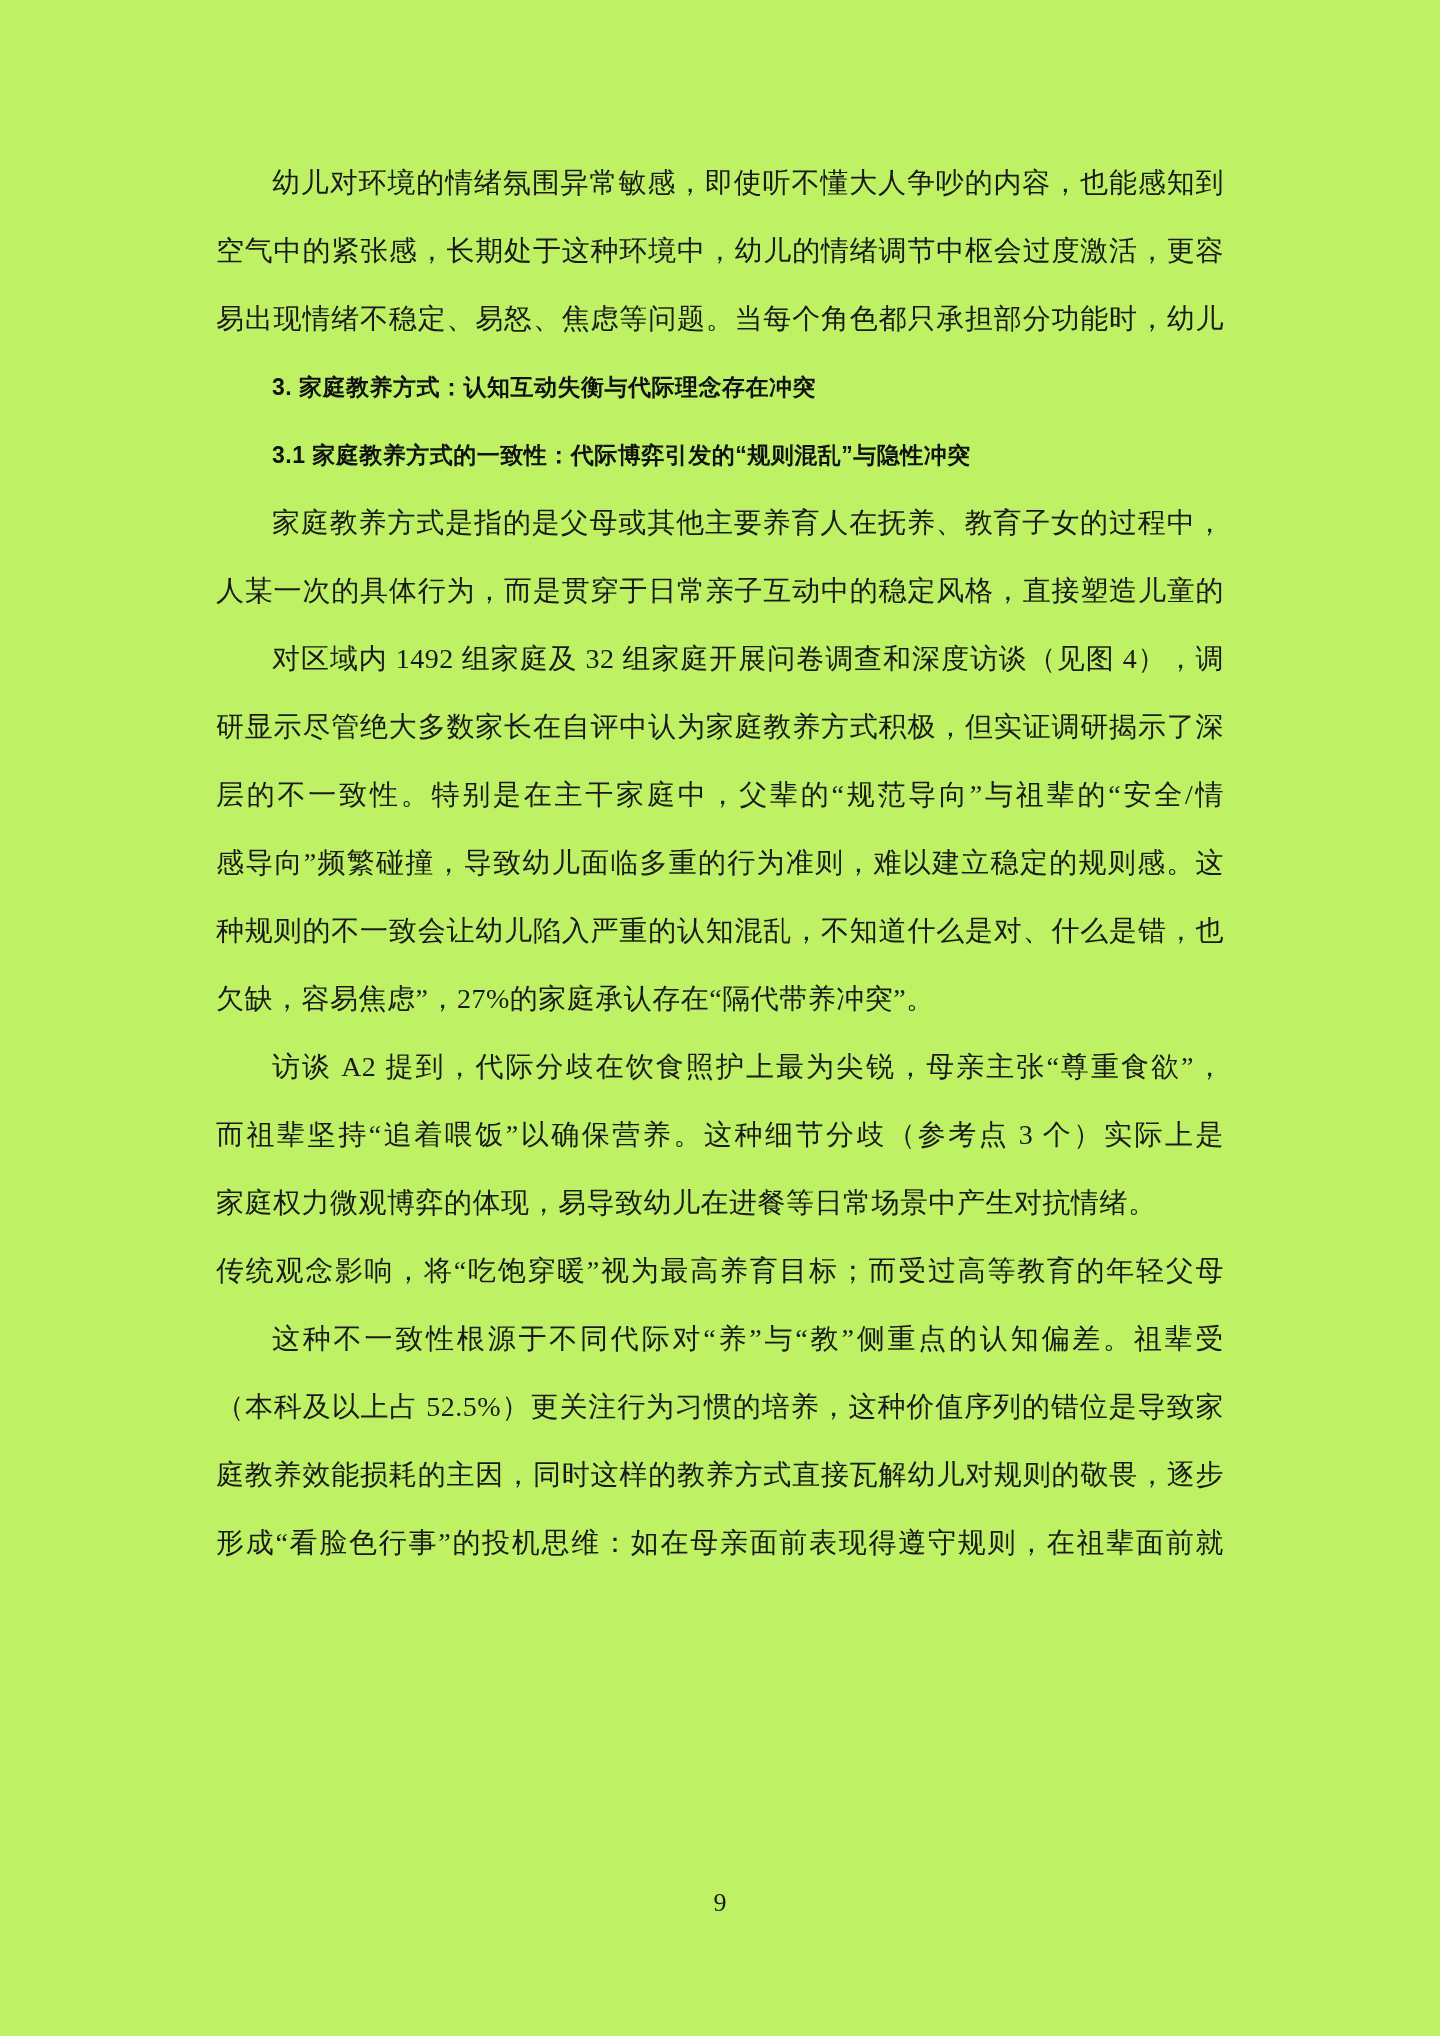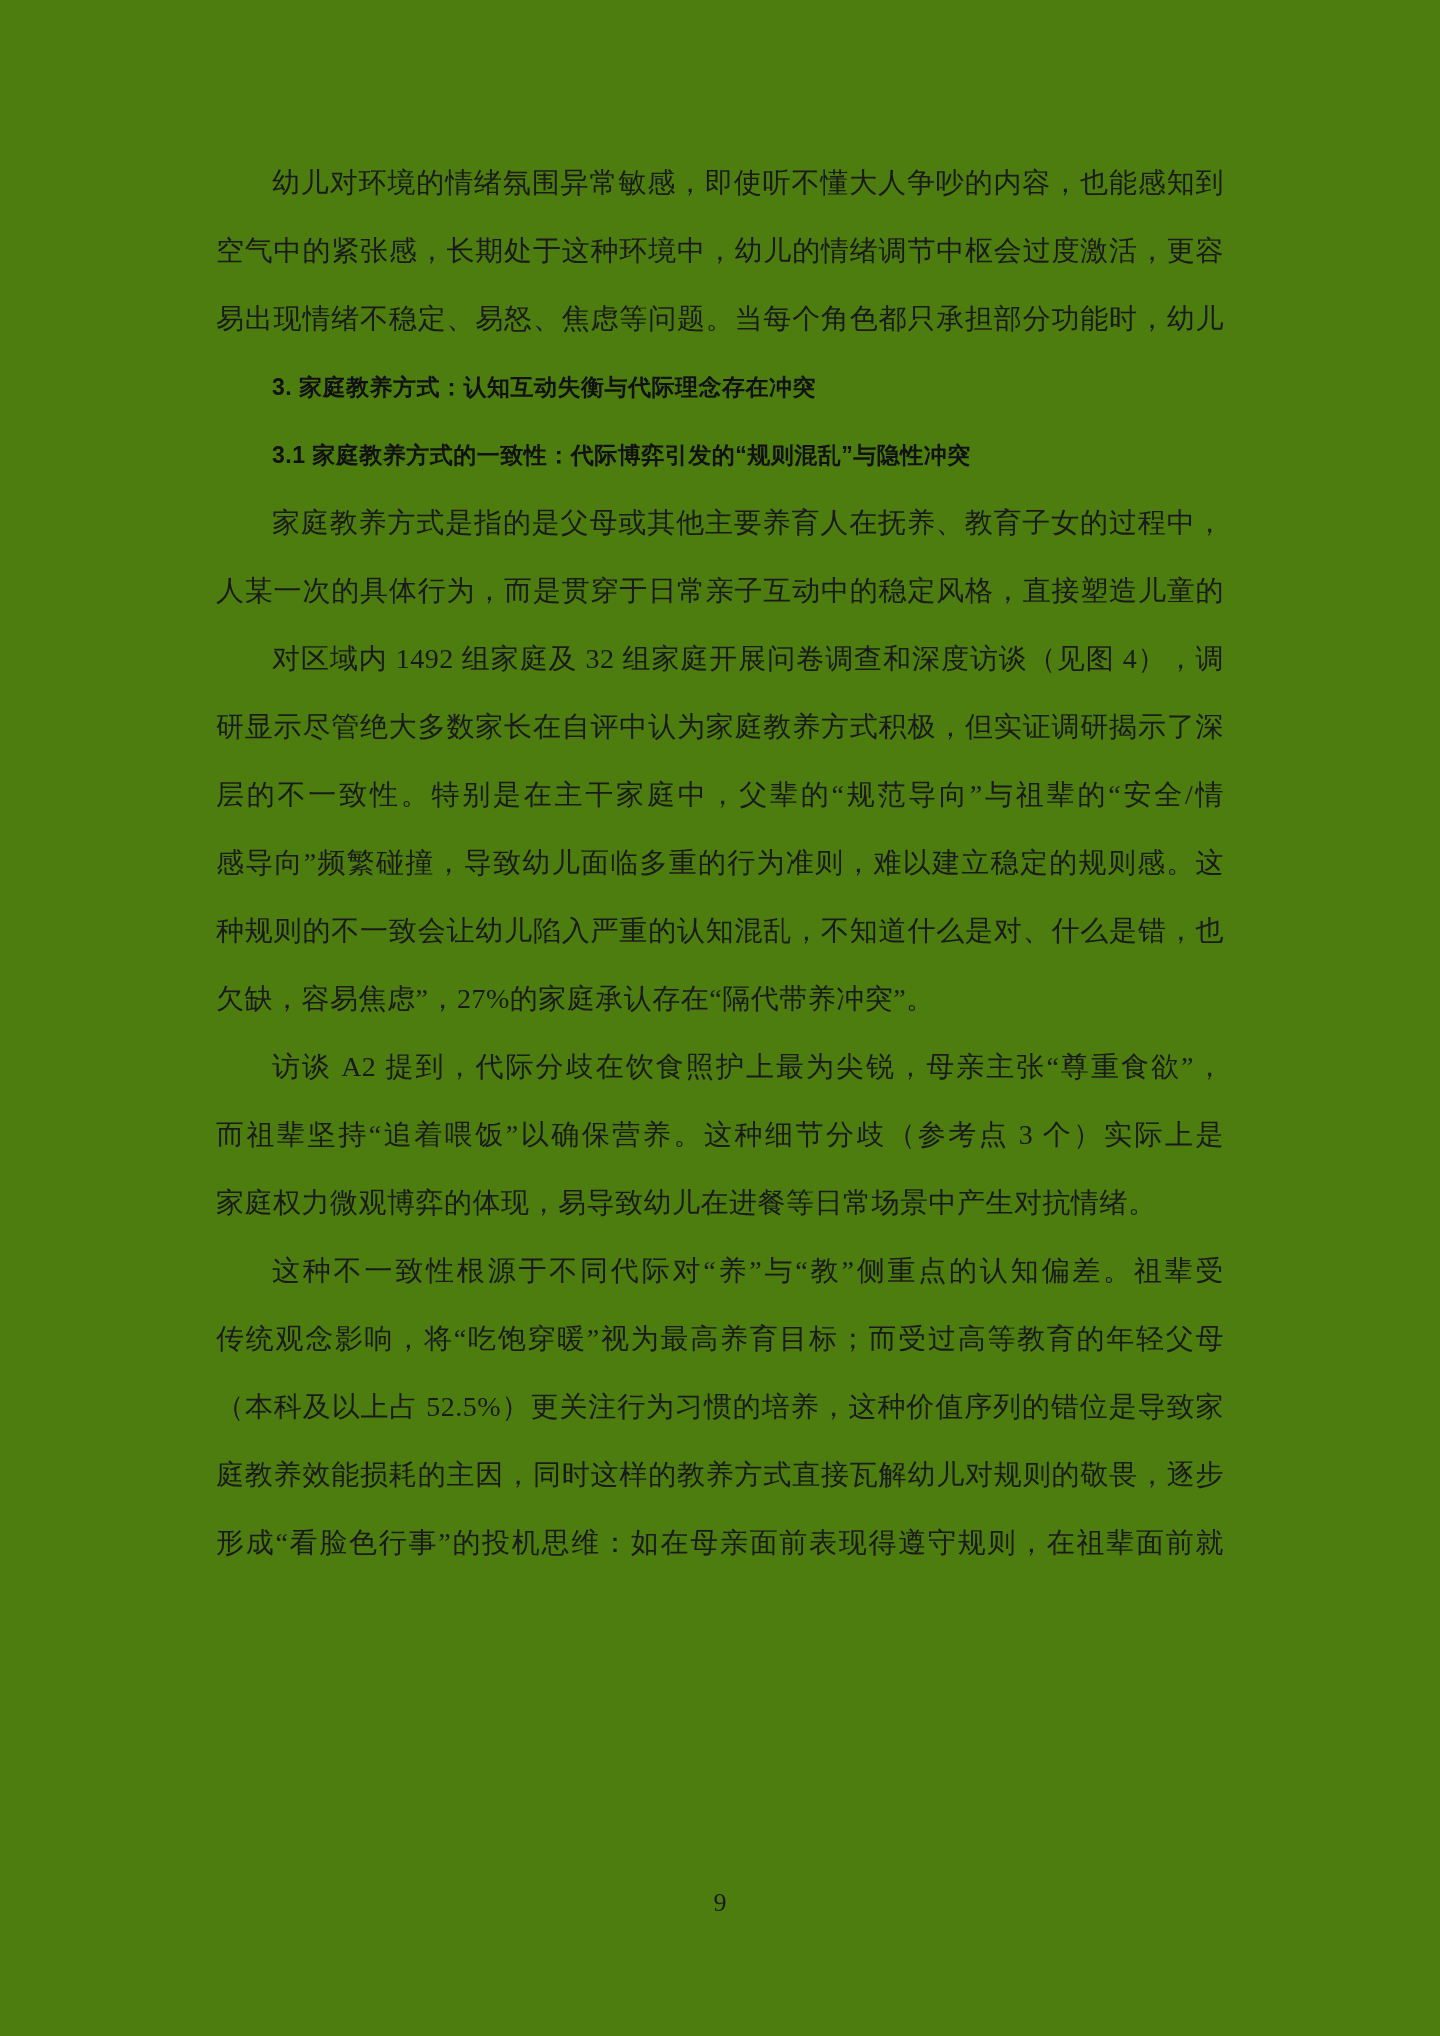--- a/index.html
+++ b/index.html
@@ -4,21 +4,21 @@
 <style>
   html, body {
     margin: 0;
     padding: 0;
     background: #ffffff;
   }
   .page {
     position: relative;
     width: 1440px;
     height: 2036px;
-    background: #4d7c0f;
+    background: #bef264;
     color: #1a1a1a;
     font-family: "Liberation Serif", "DejaVu Serif", serif;
     overflow: hidden;
   }
   .content {
     position: absolute;
     left: 216px;
     top: 149px;
     width: 1008px;
   }
@@ -72,20 +72,20 @@
     <div class="ln full">人某一次的具体行为，而是贯穿于日常亲子互动中的稳定风格，直接塑造儿童的</div>
     <div class="ln full indent">对区域内 1492 组家庭及 32 组家庭开展问卷调查和深度访谈（见图 4），调</div>
     <div class="ln full">研显示尽管绝大多数家长在自评中认为家庭教养方式积极，但实证调研揭示了深</div>
     <div class="ln full">层的不一致性。特别是在主干家庭中，父辈的“规范导向”与祖辈的“安全/情</div>
     <div class="ln full">感导向”频繁碰撞，导致幼儿面临多重的行为准则，难以建立稳定的规则感。这</div>
     <div class="ln full">种规则的不一致会让幼儿陷入严重的认知混乱，不知道什么是对、什么是错，也</div>
     <div class="ln">欠缺，容易焦虑”，27%的家庭承认存在“隔代带养冲突”。</div>
     <div class="ln full indent">访谈 A2 提到，代际分歧在饮食照护上最为尖锐，母亲主张“尊重食欲”，</div>
     <div class="ln full">而祖辈坚持“追着喂饭”以确保营养。这种细节分歧（参考点 3 个）实际上是</div>
     <div class="ln">家庭权力微观博弈的体现，易导致幼儿在进餐等日常场景中产生对抗情绪。</div>
+    <div class="ln full">传统观念影响，将“吃饱穿暖”视为最高养育目标；而受过高等教育的年轻父母</div>
     <div class="ln full indent">这种不一致性根源于不同代际对“养”与“教”侧重点的认知偏差。祖辈受</div>
-    <div class="ln full">传统观念影响，将“吃饱穿暖”视为最高养育目标；而受过高等教育的年轻父母</div>
     <div class="ln full">（本科及以上占 52.5%）更关注行为习惯的培养，这种价值序列的错位是导致家</div>
     <div class="ln full">庭教养效能损耗的主因，同时这样的教养方式直接瓦解幼儿对规则的敬畏，逐步</div>
     <div class="ln full">形成“看脸色行事”的投机思维：如在母亲面前表现得遵守规则，在祖辈面前就</div>
   </div>
   <div class="page-number">9</div>
 </div>
 
 </body></html>

